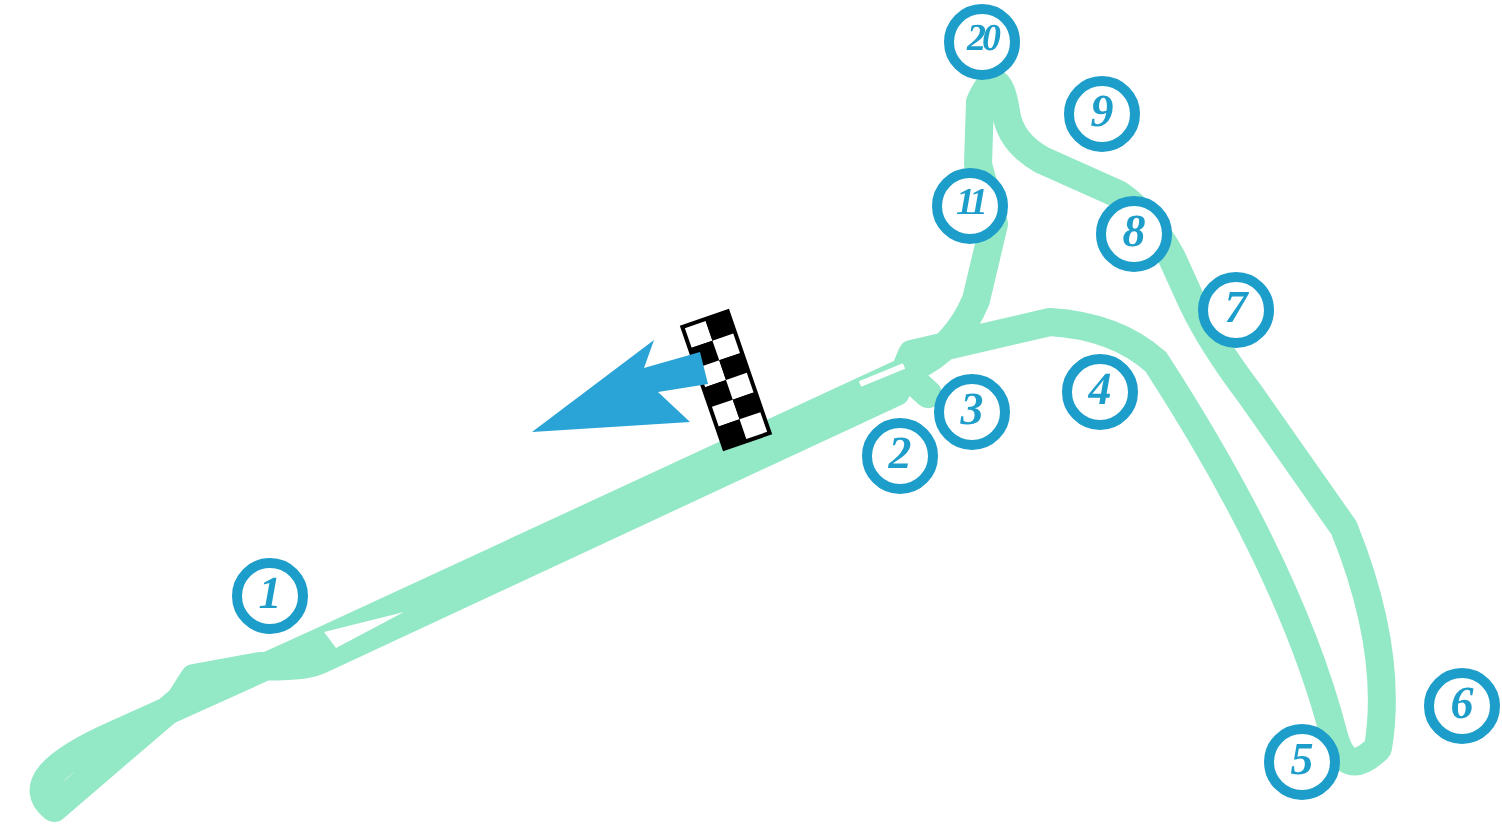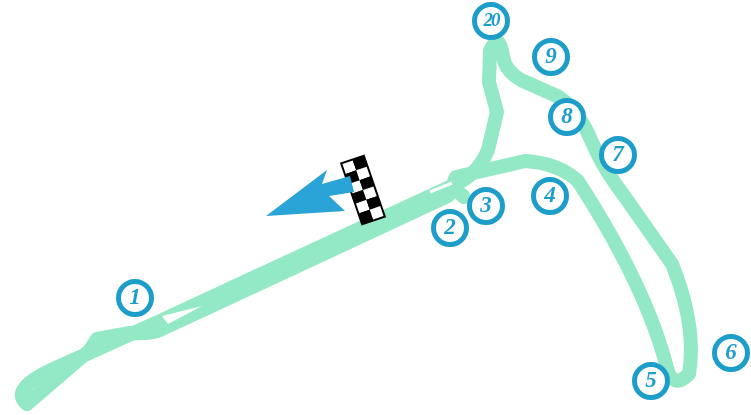--- a/index.html
+++ b/index.html
@@ -74,13 +74,16 @@
     </div>
     <div class="corner-marker" style="left: 548px; top: 98px; border: 5px solid rgb(29, 157, 201); background: rgb(255, 255, 255); color: rgb(29, 157, 201); font-size: 23px;">
       <span>8</span>
     </div>
     <div class="corner-marker" style="left: 532px; top: 38px; border: 5px solid rgb(29, 157, 201); background: rgb(255, 255, 255); color: rgb(29, 157, 201); font-size: 23px;">
       <span>9</span>
     </div>
     <div class="corner-marker double" style="left: 472px; top: 2px; border: 5px solid rgb(29, 157, 201); background: rgb(255, 255, 255); color: rgb(29, 157, 201); font-size: 19px;">
       <span>20</span>
     </div>
+    <div class="corner-marker double" style="left: 466px; top: 84px; border: 5px solid rgb(29, 157, 201); background: rgb(255, 255, 255); color: rgb(29, 157, 201); font-size: 19px;">
+      <span>11</span>
+    </div>
   </div>
 
 </body></html>

